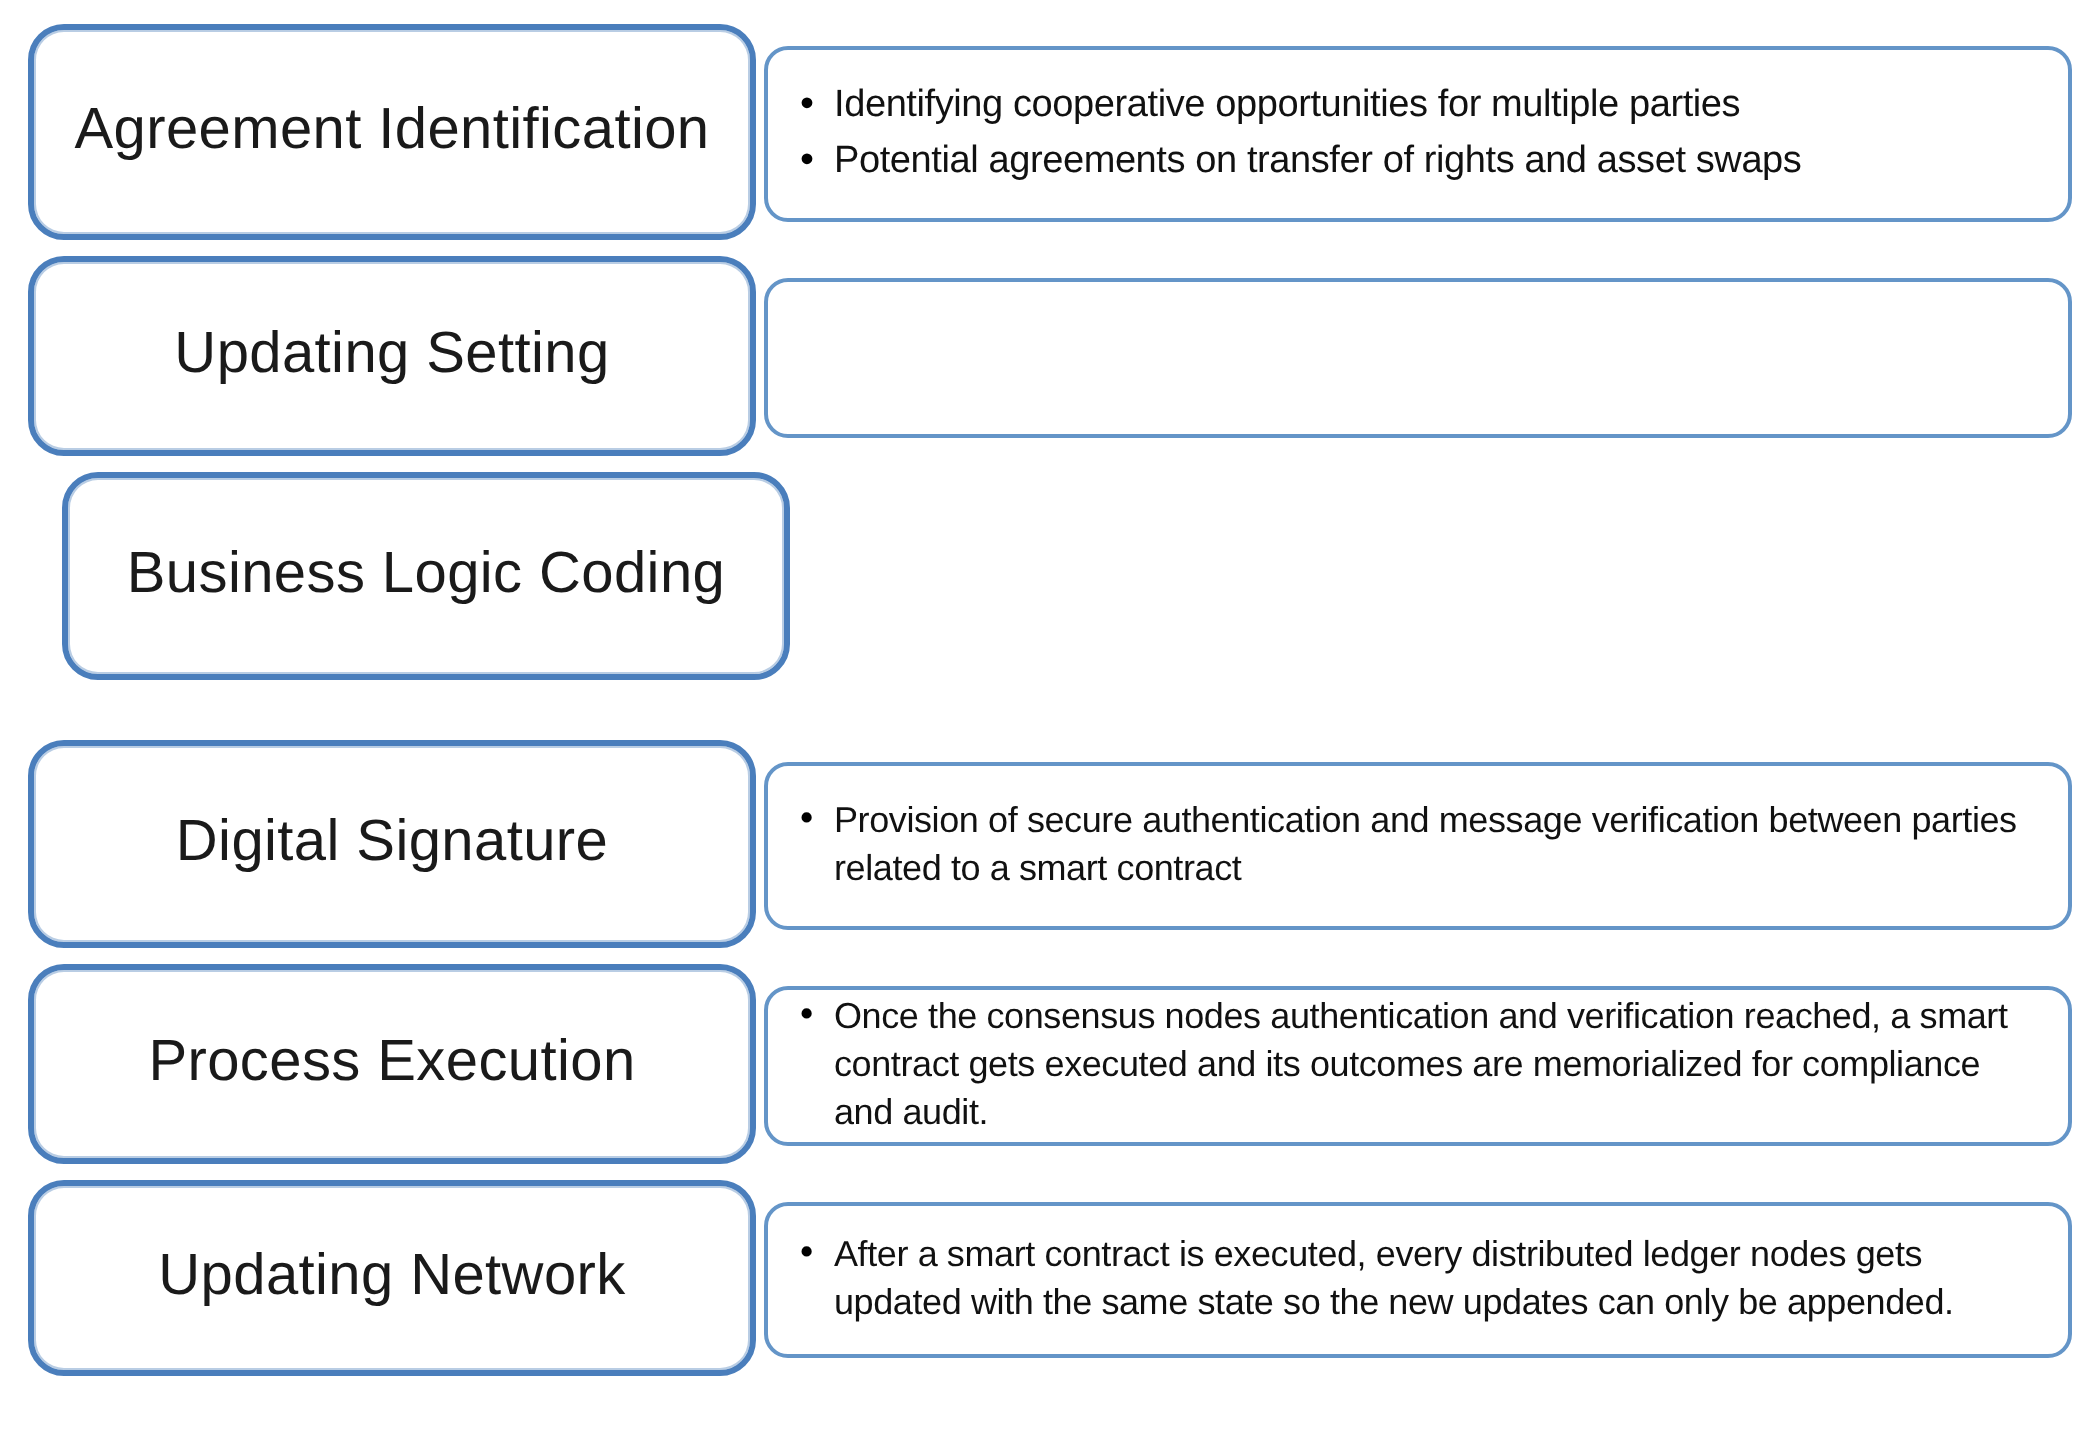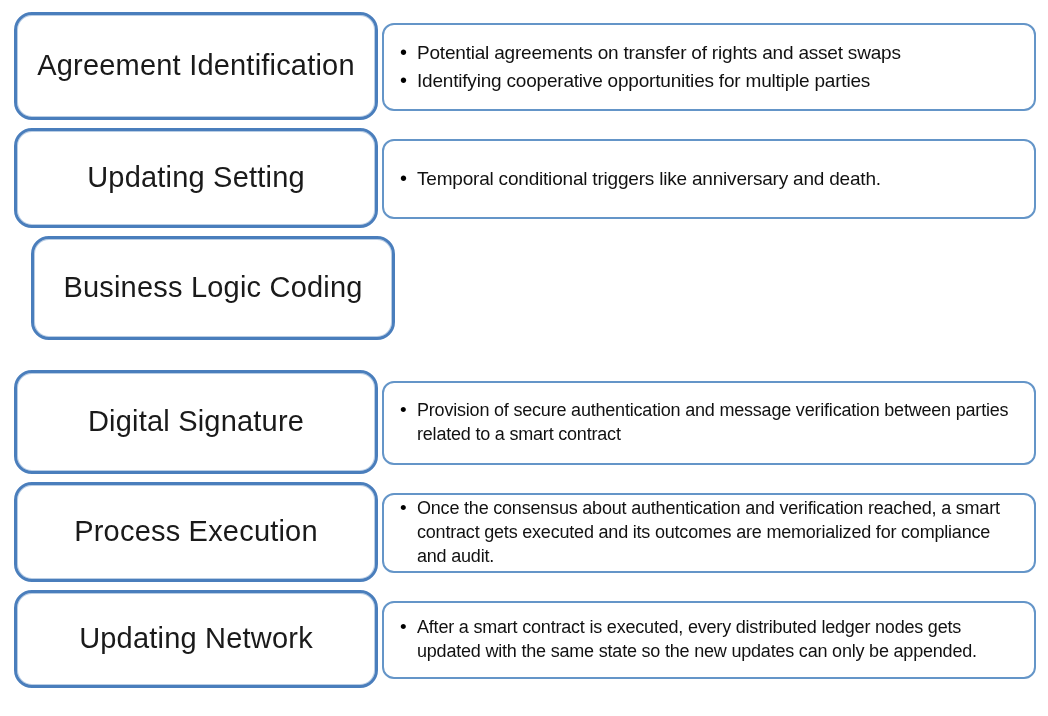--- a/index.html
+++ b/index.html
@@ -93,33 +93,32 @@
 <body>
 
 <div class="canvas">
 
   <div class="row h1">
     <div class="stage-box">
       <span class="stage-title">Agreement Identification</span>
     </div>
     <div class="detail-box">
       <ul class="bullets">
+        <li>Identifying cooperative opportunities for  multiple parties</li>
         <li>Potential agreements on transfer of rights and  asset swaps</li>
-        <li>Identifying cooperative opportunities for  multiple parties</li>
       </ul>
     </div>
   </div>
 
   <div class="row h2">
     <div class="stage-box">
       <span class="stage-title">Updating Setting</span>
     </div>
     <div class="detail-box">
       <ul class="bullets">
-        <li>Temporal conditional triggers like anniversary and death.</li>
       </ul>
     </div>
   </div>
 
   <div class="row h3">
     <div class="stage-box">
       <span class="stage-title">Business Logic Coding</span>
     </div>
   </div>
 
@@ -133,21 +132,21 @@
       </ul>
     </div>
   </div>
 
   <div class="row h5 small">
     <div class="stage-box">
       <span class="stage-title">Process Execution</span>
     </div>
     <div class="detail-box">
       <ul class="bullets">
-        <li>Once the consensus about authentication and verification reached, a smart contract gets executed and its outcomes are memorialized for compliance and audit.</li>
+        <li>Once the consensus nodes authentication and verification reached, a smart contract gets executed and its outcomes are memorialized for compliance and audit.</li>
       </ul>
     </div>
   </div>
 
   <div class="row h6 small">
     <div class="stage-box">
       <span class="stage-title">Updating Network</span>
     </div>
     <div class="detail-box">
       <ul class="bullets">

